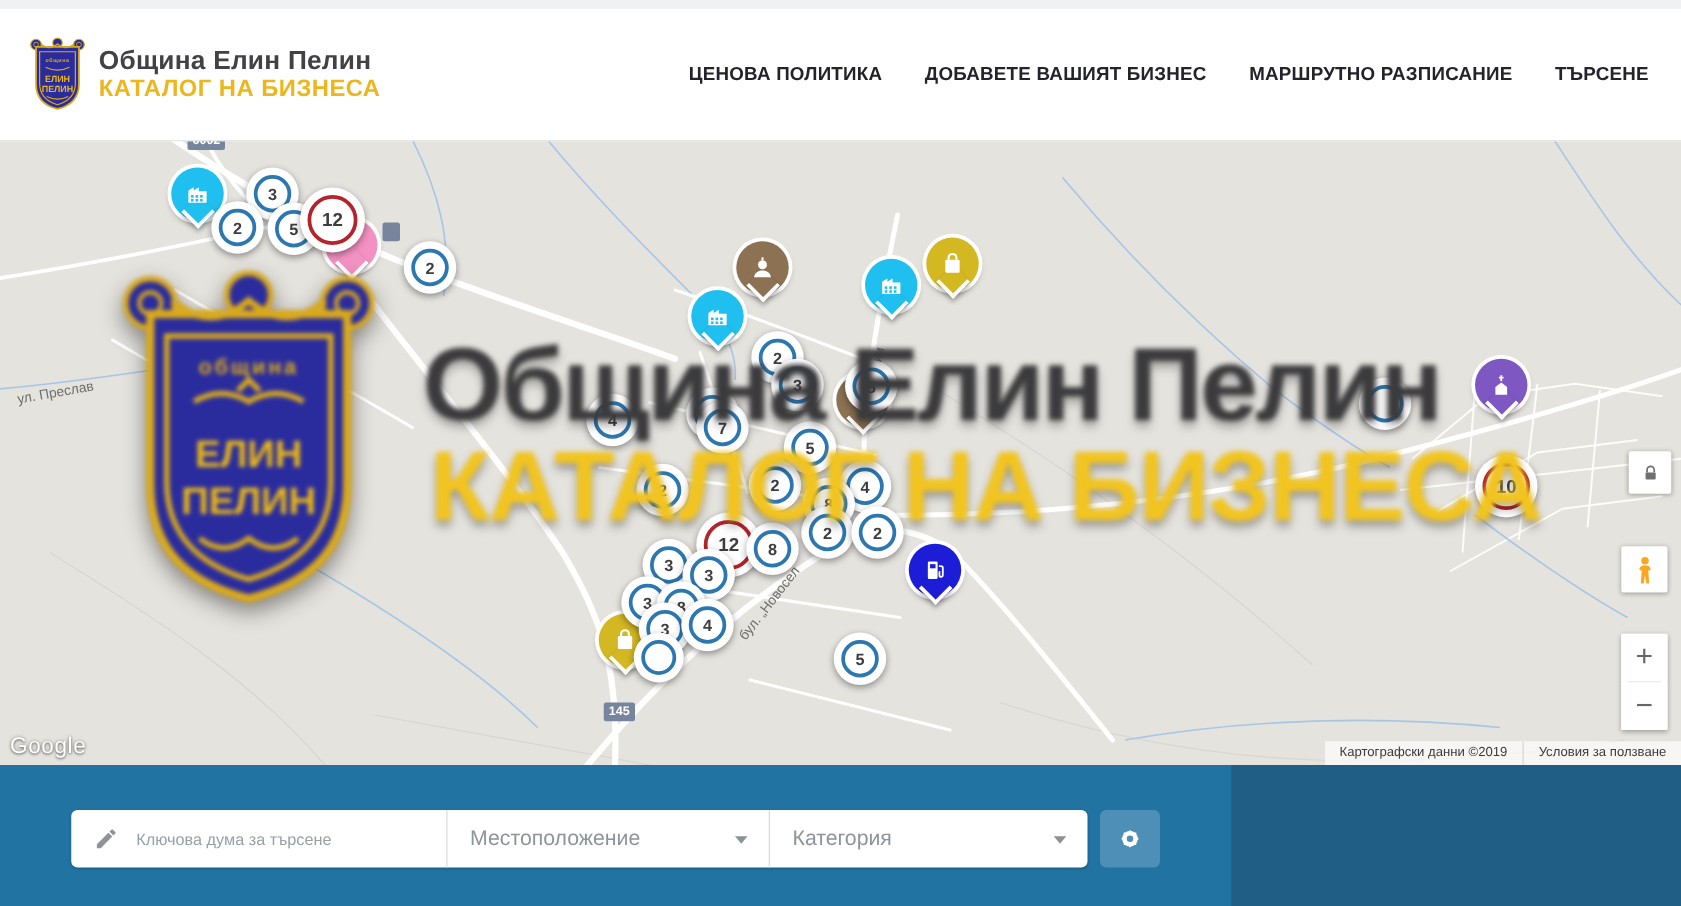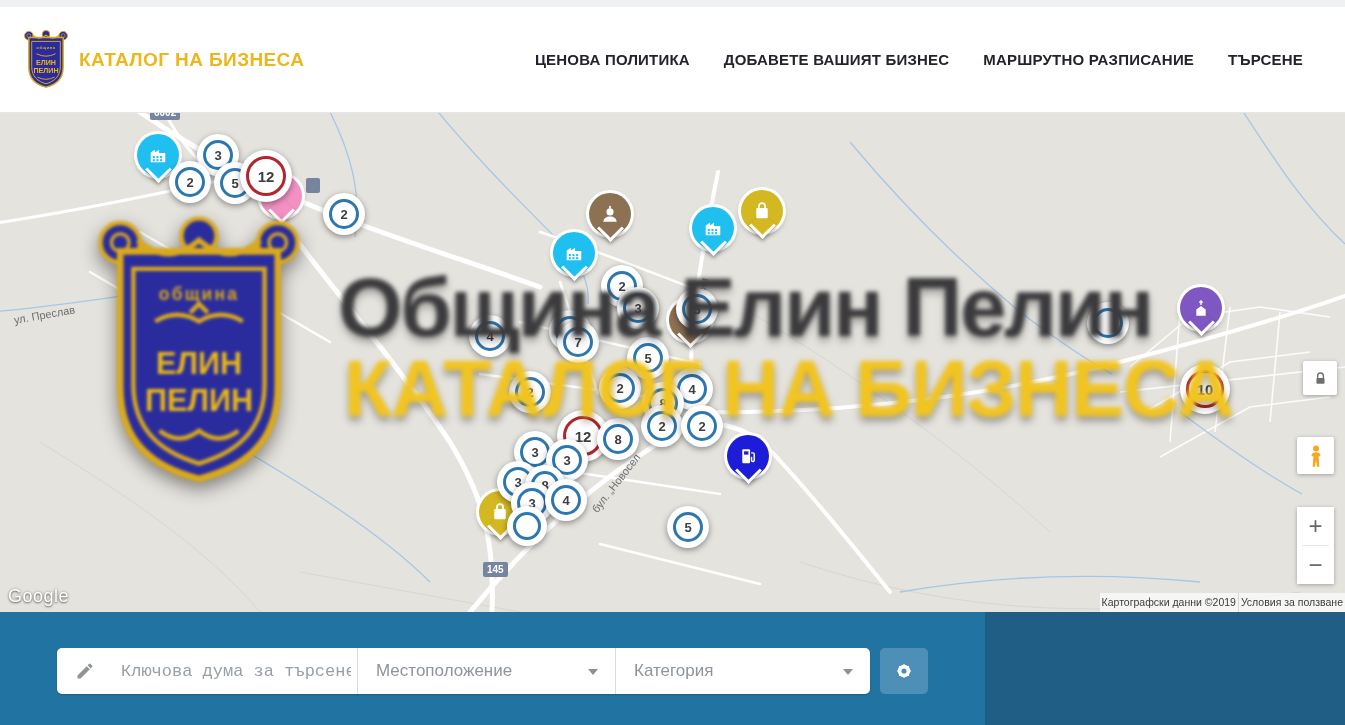--- a/index.html
+++ b/index.html
@@ -11,21 +11,21 @@
   
   header{
     position:absolute;left:0;top:7px;width:1345px;height:105px;background:#fff;
     border-bottom:1px solid #E6E6E6;z-index:30;display:flex;align-items:center;justify-content:space-between;
   }
   .brand{display:flex;align-items:center;margin-left:22px;cursor:pointer;}
   .crest-small{width:48px;height:61px;}
   .brand-text{margin-left:9px;line-height:1.15;}
   .brand-title{font-size:21px;font-weight:700;color:#414146;letter-spacing:.2px;}
   .brand-subtitle{font-size:19px;font-weight:700;color:#ECB71C;letter-spacing:.4px;}
-  nav{display:flex;gap:34px;margin-right:42px;}
+  nav{display:flex;gap:34px;margin-right:26px;}
   nav a{font-size:15px;font-weight:700;color:#23232B;text-decoration:none;letter-spacing:.2px;cursor:pointer;white-space:nowrap;}
   
   .map{
     position:absolute;left:0;top:112px;width:1345px;height:500px;background:#E5E3DE;
     overflow:hidden;cursor:grab;
   }
   .roads{position:absolute;left:0;top:0;z-index:1;}
   #markers{position:absolute;left:0;top:0;width:100%;height:100%;z-index:3;}
   .roadlabel{
     position:absolute;background:#76849E;color:#fff;font-size:10px;font-weight:700;
@@ -69,21 +69,21 @@
   .maptype .mt-map{font-weight:700;color:#111;}
   .maptype .mt-sat{color:#5B5B5B;border-left:1px solid #E6E6E6;}
   .glogo{
     position:absolute;left:8px;top:474px;z-index:20;color:#fff;font-size:18px;font-weight:500;letter-spacing:.5px;
     text-shadow:0 1px 2px rgba(0,0,0,.5),0 0 3px rgba(0,0,0,.3);cursor:pointer;
   }
   .attrib{
     position:absolute;right:0;top:481px;height:19px;display:flex;align-items:center;z-index:20;
     background:rgba(250,250,250,.8);font-size:10.5px;color:#3C3C3C;
   }
-  .attrib span{padding:0 2px;line-height:19px;white-space:nowrap;}
+  .attrib span{padding:0 12px;line-height:19px;white-space:nowrap;}
   .attrib span + span{border-left:1px solid #D7D7D7;cursor:pointer;}
   .ctl{
     position:absolute;background:#fff;border:none;border-radius:2px;box-shadow:0 1px 4px rgba(0,0,0,.3);
     display:flex;align-items:center;justify-content:center;cursor:pointer;z-index:20;padding:0;
   }
   .ctl-lock{left:1303px;top:249px;width:34px;height:34px;}
   .ctl-pegman{left:1297px;top:325px;width:37px;height:37px;}
   .zoomctl{
     position:absolute;left:1297px;top:395px;width:37px;z-index:20;background:#fff;border-radius:2px;
     box-shadow:0 1px 4px rgba(0,0,0,.3);display:flex;flex-direction:column;align-items:stretch;
@@ -95,21 +95,21 @@
   
   .searchbar{position:absolute;left:0;top:612px;width:1345px;height:113px;background:#2173A2;z-index:30;}
   .right-panel{position:absolute;left:985px;top:0;width:360px;height:113px;background:#205E86;}
   .fields{
     position:absolute;left:57px;top:36px;width:813px;height:46px;background:#fff;border-radius:5px;
     display:flex;align-items:stretch;box-shadow:0 1px 2px rgba(0,0,0,.2);
   }
   .field{display:flex;align-items:center;position:relative;}
   .field-keyword{width:300px;padding-left:18px;box-sizing:border-box;}
   .field-keyword input{
-    border:none;outline:none;font-family:Liberation Mono, monospace;font-size:17px;color:#444;width:230px;margin-left:24px;background:transparent;
+    border:none;outline:none;font-family:Liberation Sans, sans-serif;font-size:13px;color:#444;width:230px;margin-left:12px;background:transparent;
   }
   .field-keyword input::placeholder{color:#98A0A6;opacity:1;}
   .field-select{width:255px;border-left:1px solid #DCDCDC;padding-left:18px;box-sizing:border-box;cursor:pointer;}
   .field-select.loc{width:258px;}
   .field-select span{font-size:17px;color:#8D949B;}
   .caret{
     position:absolute;right:17px;top:50%;margin-top:-2px;width:0;height:0;
     border-left:5px solid transparent;border-right:5px solid transparent;border-top:6px solid #8B9196;
   }
   .gear-btn{
@@ -142,20 +142,21 @@
       <circle cx="86" cy="14" r="4" fill="none" stroke="#D9A91C" stroke-width="1.5"></circle>
       <path d="M22 13 Q36 25 50 13 Q64 25 78 13" fill="none" stroke="#D9A91C" stroke-width="2.5"></path>
       <path d="M20 26 H80 V79 C80 100 67 110 50 115 C33 110 20 100 20 79 Z" fill="none" stroke="#D9A91C" stroke-width="2"></path>
       <text x="50" y="43" text-anchor="middle" font-size="9" font-weight="700" fill="#D9A91C" letter-spacing="1">община</text>
       <path d="M30 52 Q50 62 70 52" fill="none" stroke="#D9A91C" stroke-width="2"></path>
       <text x="50" y="76" text-anchor="middle" font-size="15" font-weight="700" fill="#E8B718">ЕЛИН</text>
       <text x="50" y="93" text-anchor="middle" font-size="15" font-weight="700" fill="#E8B718">ПЕЛИН</text>
       <path d="M32 101 Q50 110 68 101" fill="none" stroke="#D9A91C" stroke-width="2"></path>
     </svg>
     <div class="brand-text">
+      <div class="brand-title">Община Елин Пелин</div>
       <div class="brand-subtitle">КАТАЛОГ НА БИЗНЕСА</div>
     </div>
   </div>
   <nav>
     <a>ЦЕНОВА ПОЛИТИКА</a>
     <a>ДОБАВЕТЕ ВАШИЯТ БИЗНЕС</a>
     <a>МАРШРУТНО РАЗПИСАНИЕ</a>
     <a>ТЪРСЕНЕ</a>
   </nav>
 </header>

